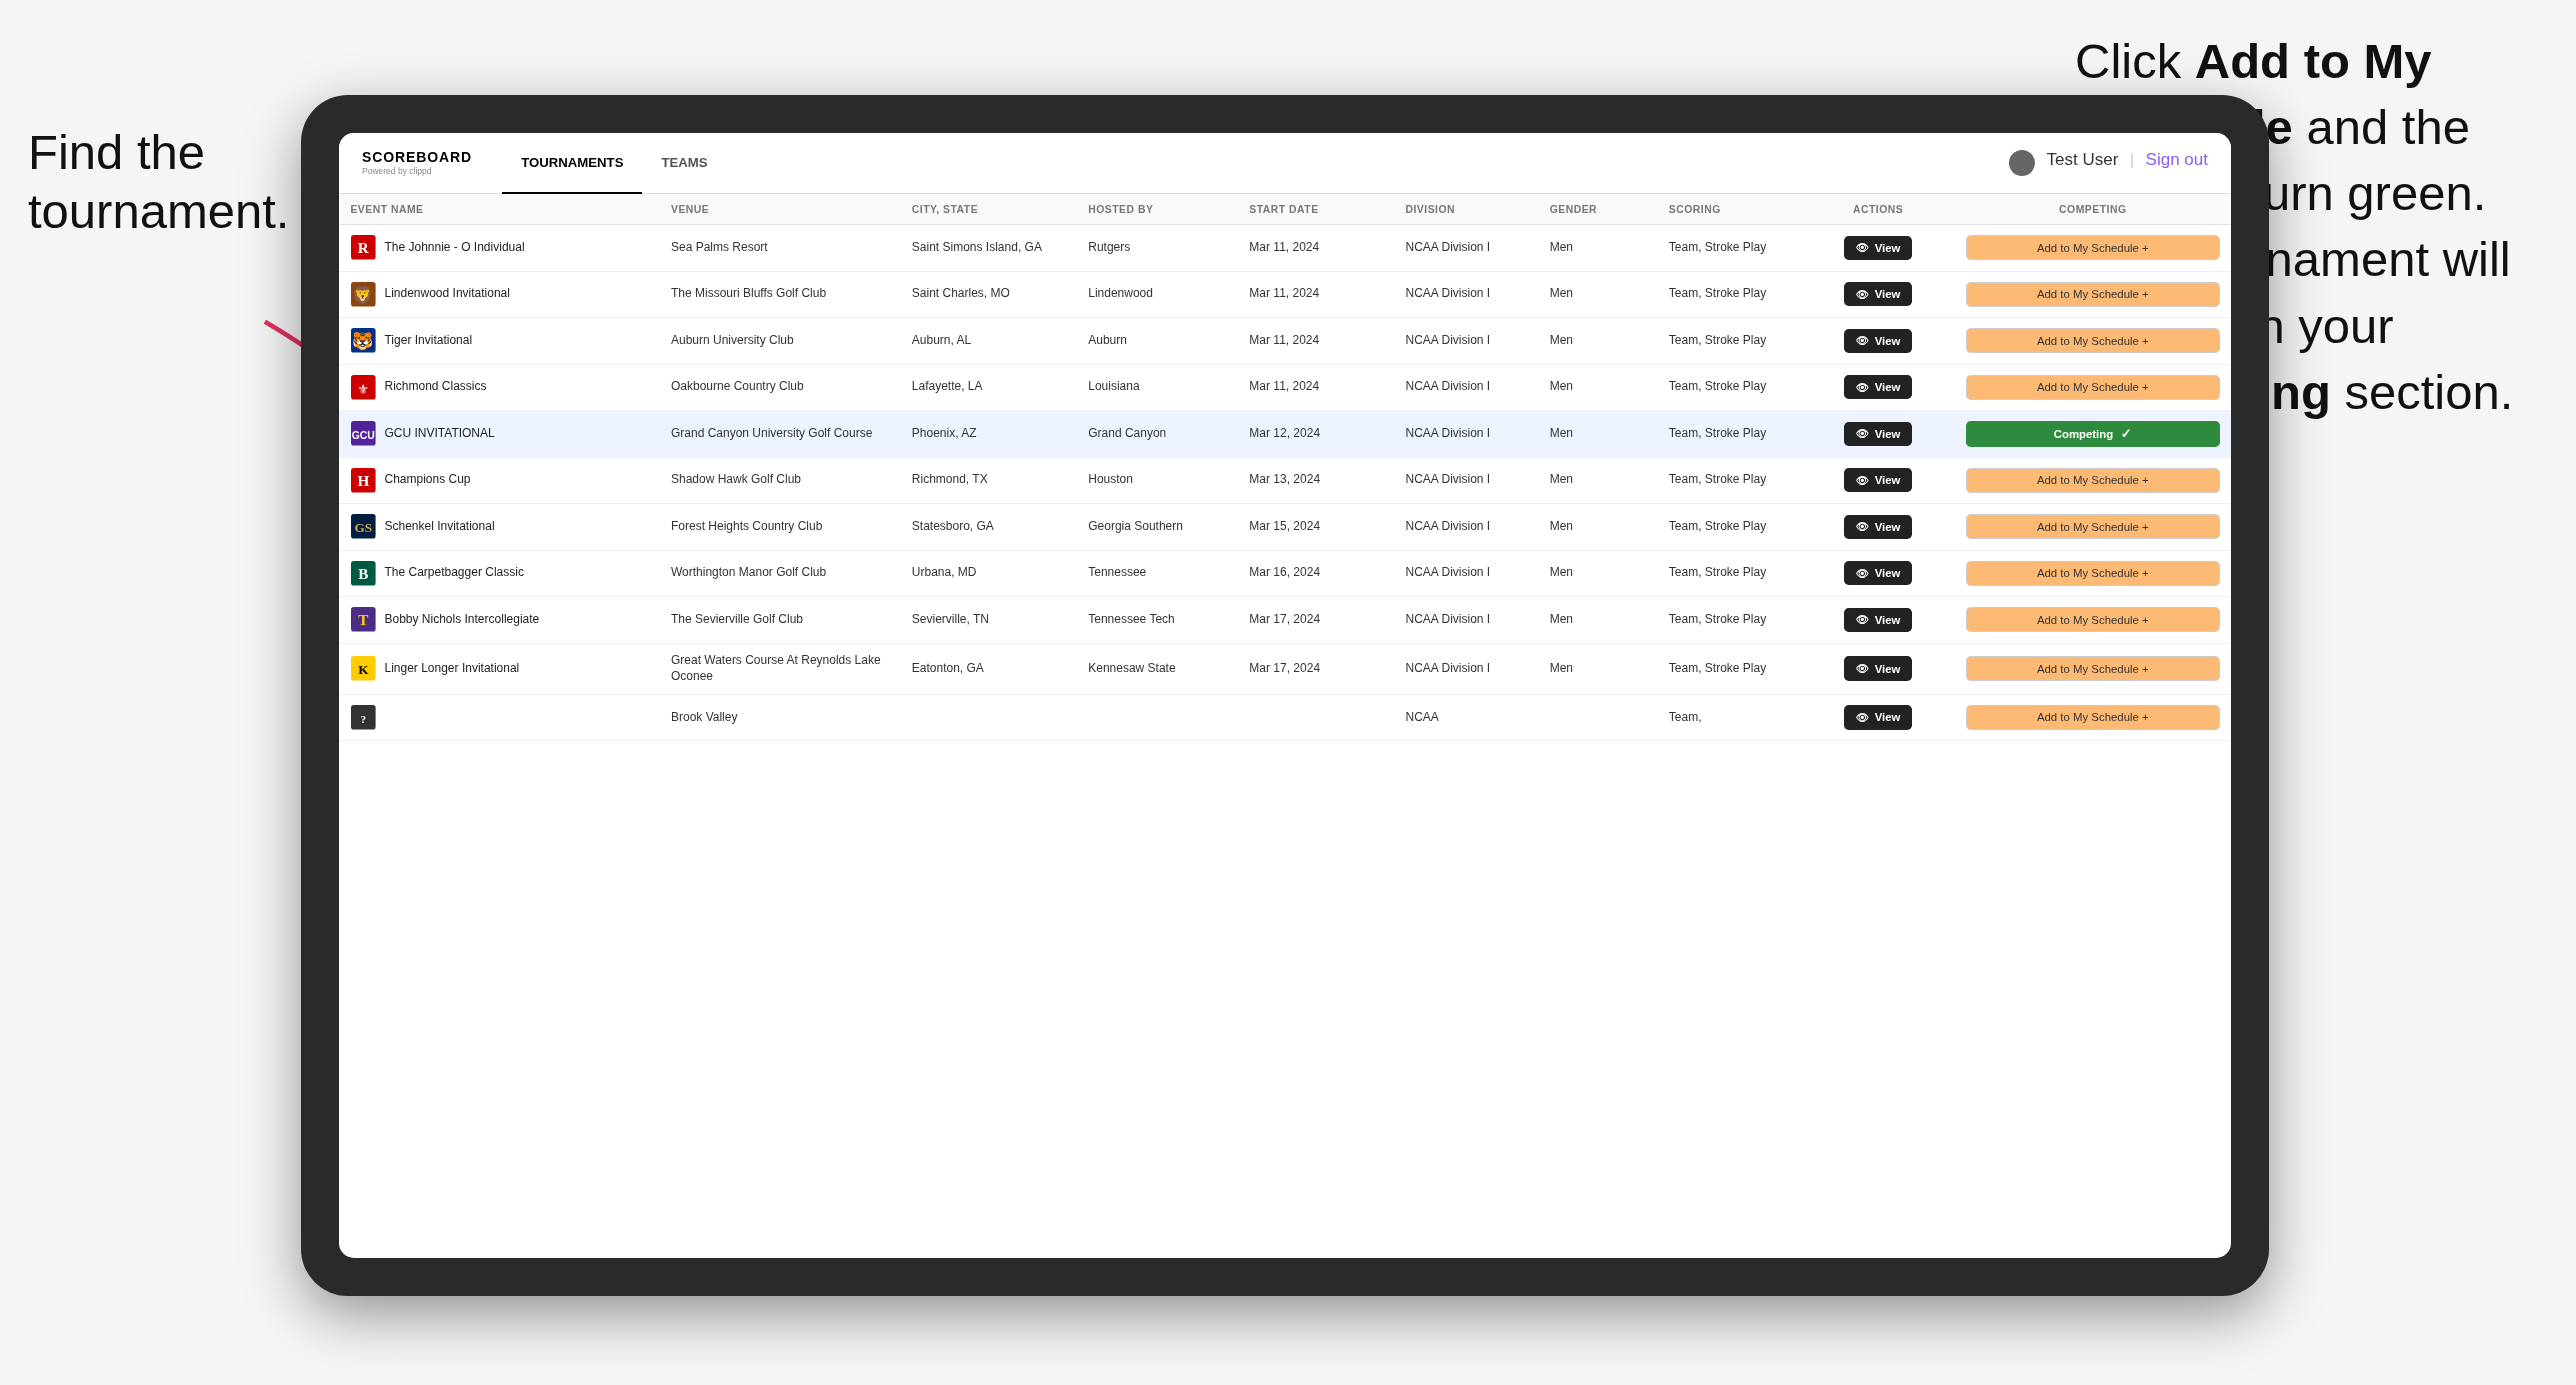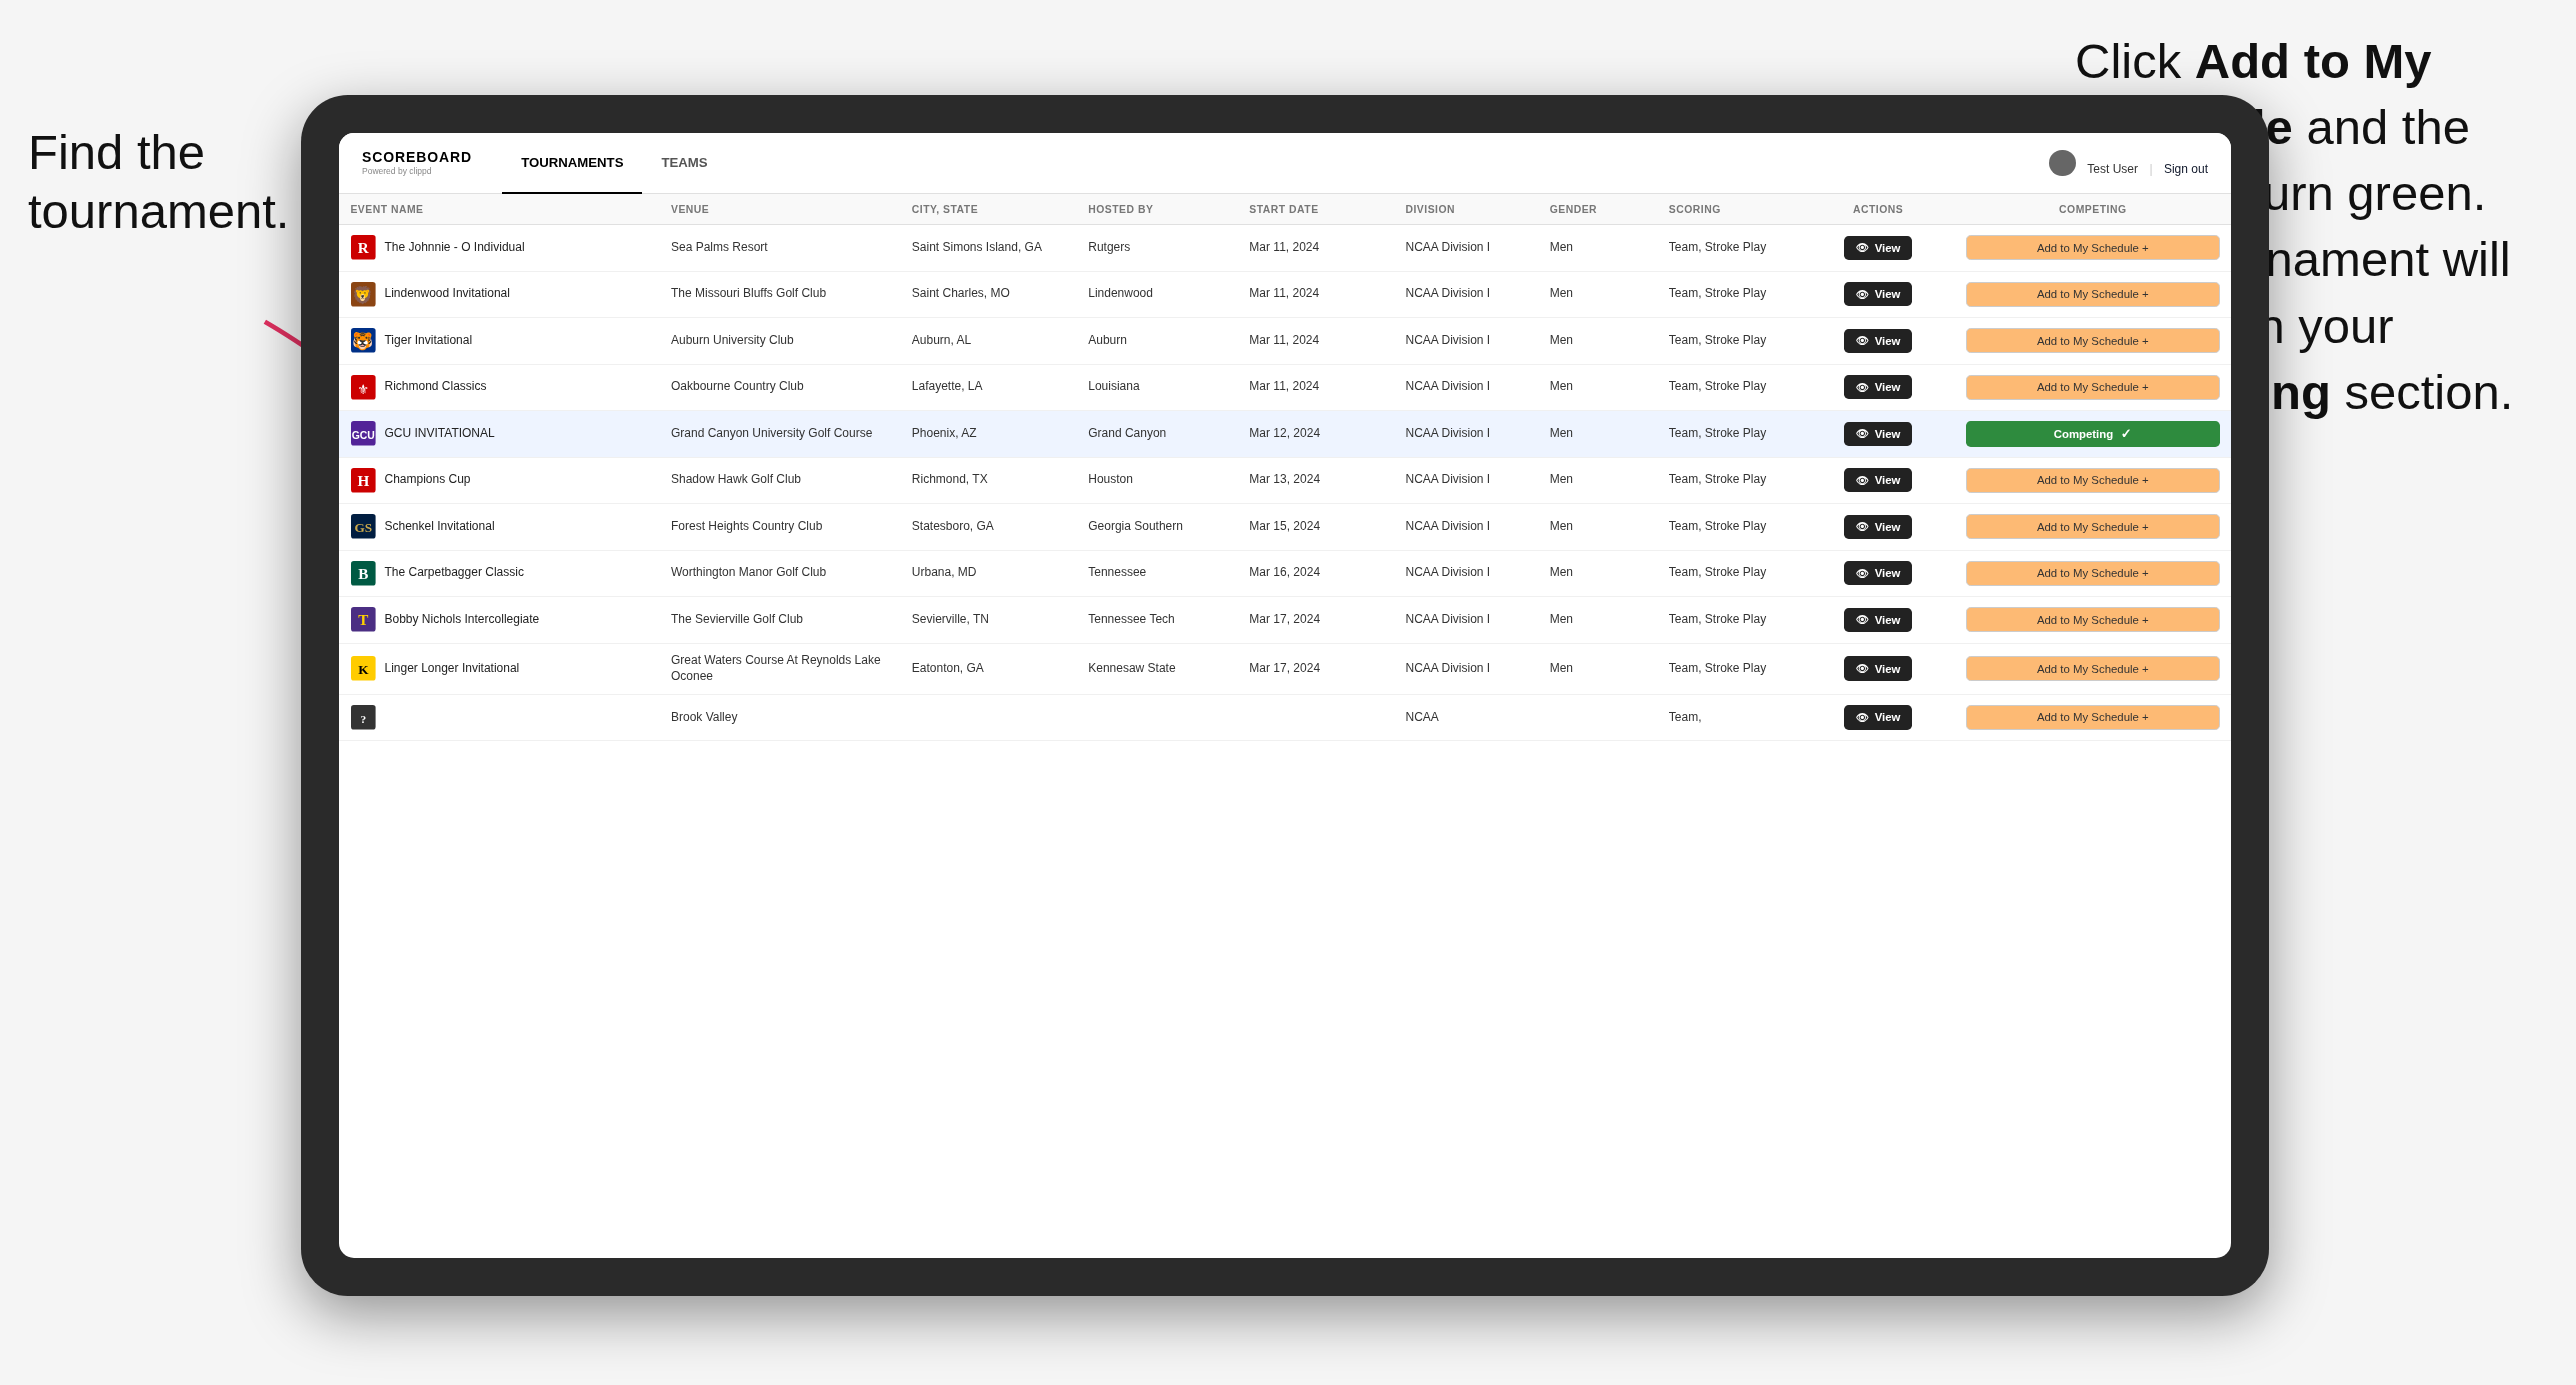--- a/index.html
+++ b/index.html
@@ -112,39 +112,39 @@
     }
 
     .nav-tab.active {
       color: #000;
       border-bottom: 2.8px solid #000;
     }
 
     .nav-user {
       margin-left: auto;
       display: flex;
-      align-items: flex-end;
+      align-items: flex-start;
       gap: 11.4px;
-      font-size: 12px;
+      font-size: 17px;
       color: #333;
     }
 
     .user-avatar {
       width: 26.5px;
       height: 26.5px;
       background: #666;
       border-radius: 50%;
     }
 
     .divider-line {
       color: #ccc;
     }
 
     .sign-out-link {
-      color: #0f172a;
+      color: #8b5cf6;
       cursor: pointer;
       text-decoration: none;
     }
 
     
     .table-container {
       flex: 1;
       overflow-y: auto;
       overflow-x: hidden;
     }

